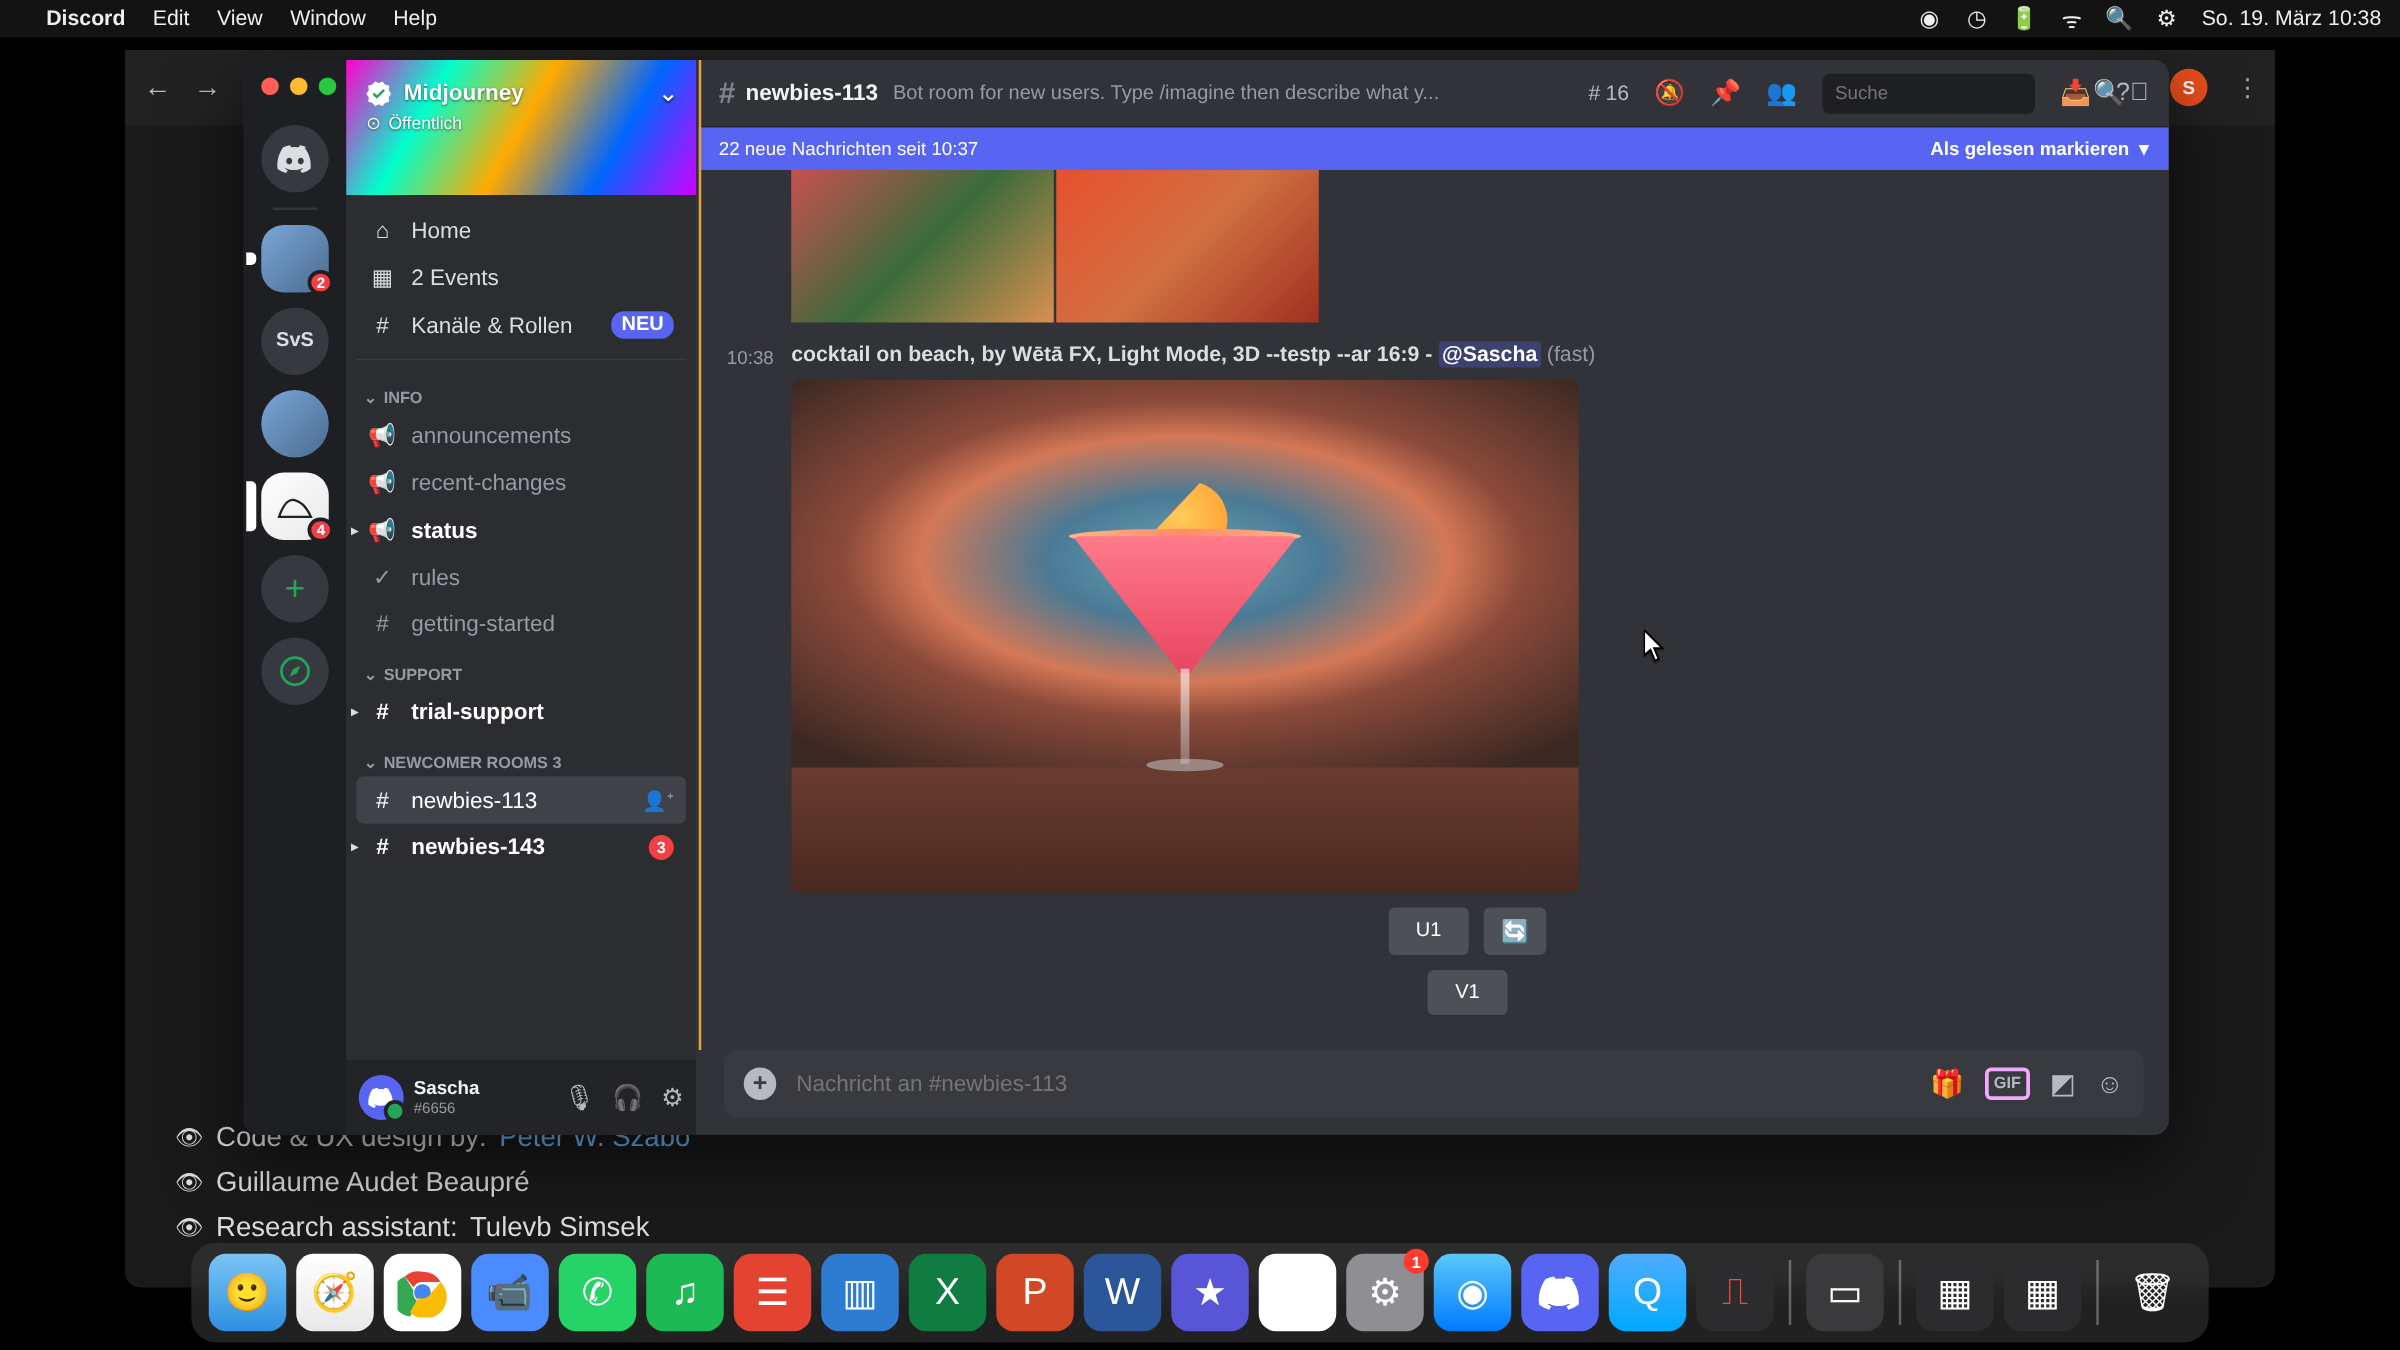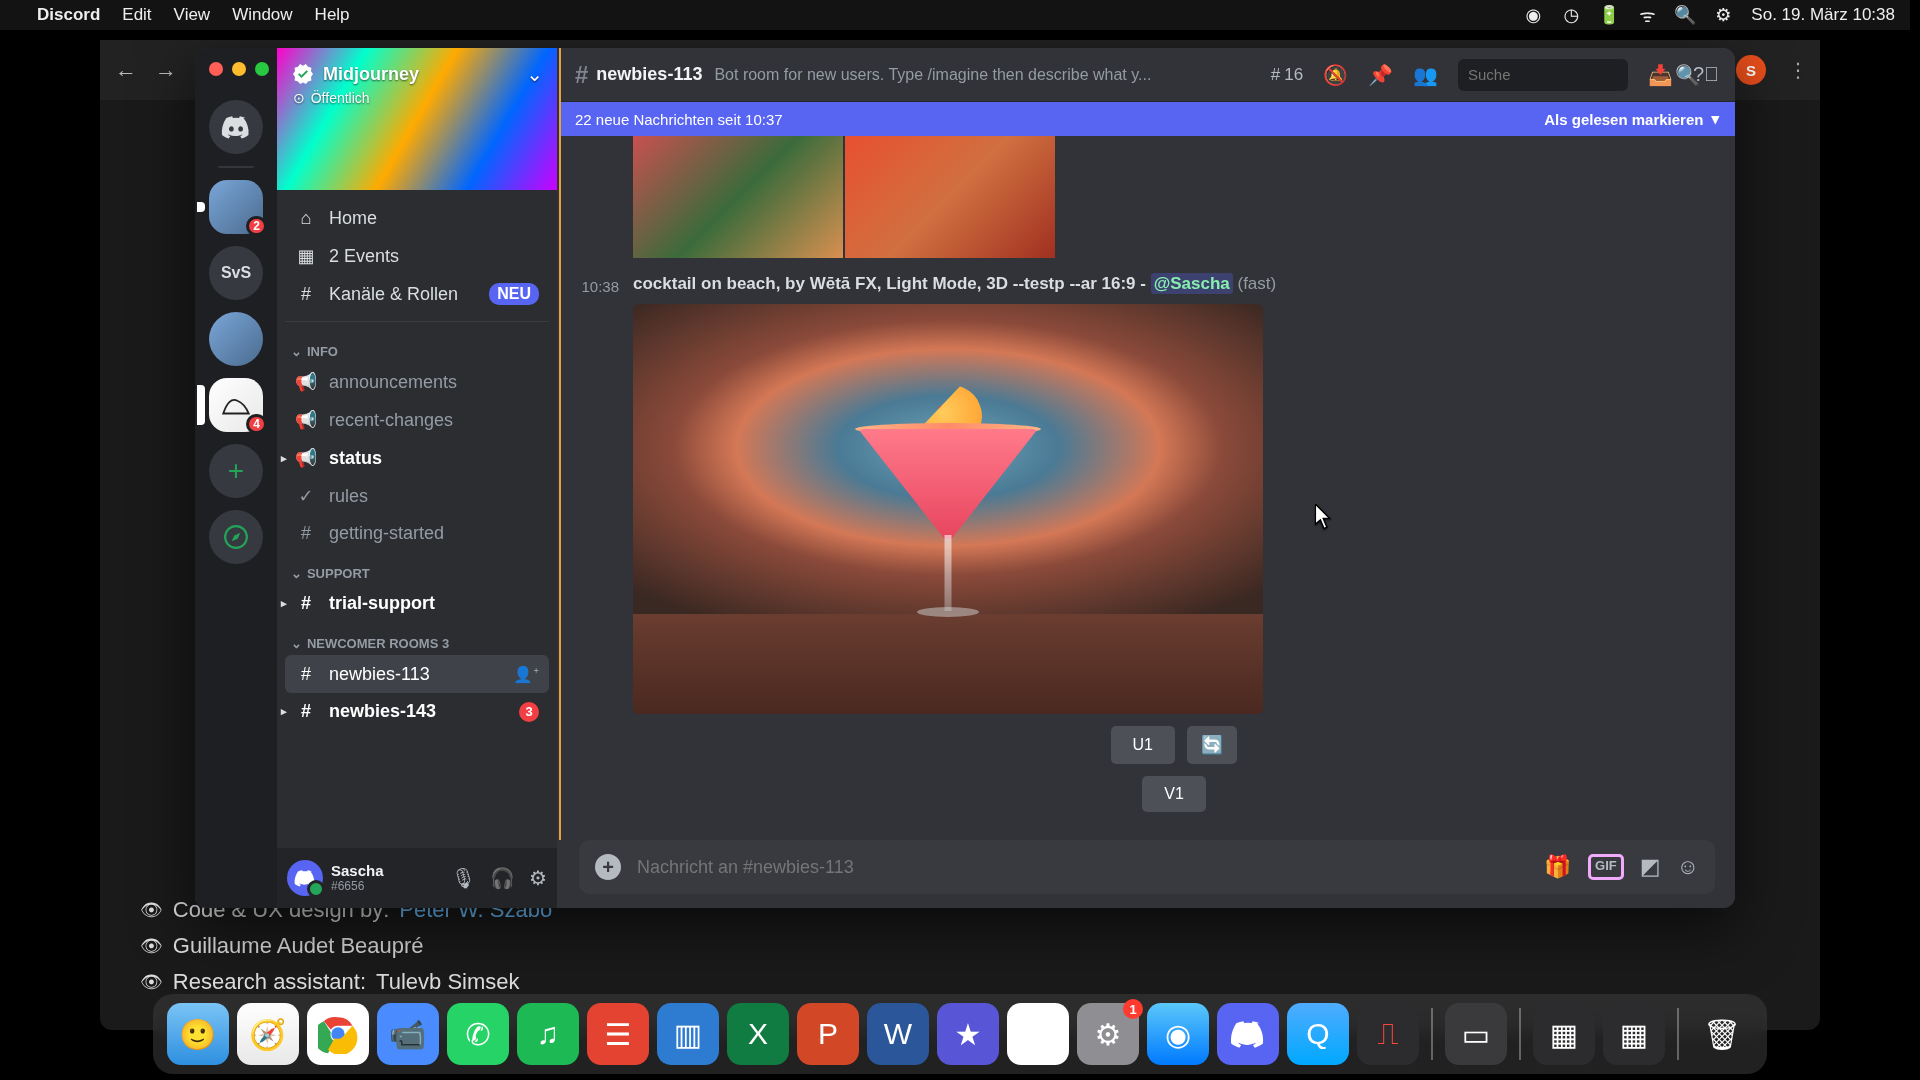--- a/index.html
+++ b/index.html
@@ -1,19 +1,19 @@
 <!DOCTYPE html>
 <html><head>
 <meta charset="utf-8">
 <style>
   * { box-sizing: border-box; margin: 0; padding: 0; font-family: -apple-system, "Helvetica Neue", Arial, sans-serif; }
   body { background:#000; width:1920px; height:1080px; overflow:hidden; position:relative; }
 
   
-  .menubar { position:absolute; top:0; left:0; right:10px; height:30px; background:rgba(20,20,20,.95); display:flex; align-items:center; color:#eee; font-size:17px; padding:0 15px; justify-content:space-between; z-index:100; }
+  .menubar { position:absolute; top:0; left:0; right:0; height:30px; background:rgba(20,20,20,.95); display:flex; align-items:center; color:#eee; font-size:17px; padding:0 15px; justify-content:space-between; z-index:100; }
   .menubar-left { display:flex; gap:22px; align-items:center; }
   .menubar-left .bold{font-weight:600;}
   .menubar-right { display:flex; gap:18px; align-items:center; font-size:17px;}
   .apple{font-size:20px;}
   .micon{width:20px;height:20px;display:inline-flex;align-items:center;justify-content:center;font-size:18px;}
 
   
   .bg-browser { position:absolute; top:40px; left:100px; right:100px; bottom:50px; background:#1a1a1a; border-radius:12px; }
   .bg-toolbar { height:60px; background:#222; display:flex; align-items:center; padding:0 12px; gap:12px;}
   .bg-back,.bg-fwd{width:28px;height:28px;border-radius:6px;color:#bbb;display:flex;align-items:center;justify-content:center;font-size:22px;}
@@ -38,21 +38,21 @@
   .guild .pill.small{height:10px;}
   .gbadge{position:absolute;bottom:-2px;right:-4px;min-width:20px;height:20px;border-radius:10px;background:#f23f43;color:#fff;font-size:12px;font-weight:700;display:flex;align-items:center;justify-content:center;padding:0 4px;border:3px solid #1e1f22;}
   .guild-sep{width:36px;height:2px;background:#35363c;border-radius:2px;}
   .guild.add{background:#36393f;color:#23a559;font-size:28px;}
   .guild.explore{background:#36393f;color:#23a559;}
   .guild.svs{background:#36393f;font-size:16px;font-weight:600;}
   .guild.img1{background:linear-gradient(135deg,#7aa6d8,#4b6b8f);border-radius:18px;}
   .guild.img2{background:linear-gradient(135deg,#fff,#e8e8e8);border-radius:18px;} 
 
   .channels{width:280px;background:#2b2d31;display:flex;flex-direction:column;flex-shrink:0;}
-  .server-header{height:142px;background:linear-gradient(120deg,#ff00cc,#00ffcc,#ffaa00,#0066ff,#cc00ff);position:relative;color:#fff;text-decoration:underline;}
+  .server-header{height:108px;background:linear-gradient(120deg,#ff00cc,#00ffcc,#ffaa00,#0066ff,#cc00ff);position:relative;color:#fff;text-decoration:underline;}
   .server-header-row{position:absolute;top:14px;left:16px;right:14px;display:flex;align-items:center;gap:10px;}
   .verified{width:20px;height:20px;}
   .server-name{font-weight:700;font-size:18px;text-shadow:0 1px 2px rgba(0,0,0,.6);}
   .server-chev{margin-left:auto;font-size:20px;text-shadow:0 1px 2px rgba(0,0,0,.6);}
   .server-pub{position:absolute;top:42px;left:16px;display:flex;align-items:center;gap:6px;font-size:14px;text-shadow:0 1px 2px rgba(0,0,0,.6);}
   .channels-scroll{flex:1;overflow:auto;padding:10px 8px 0;}
   .ch-row{display:flex;align-items:center;gap:12px;padding:8px 10px;border-radius:6px;color:#949ba4;font-size:18px;position:relative;}
   .ch-row.nav{color:#dbdee1;}
   .ch-row.active{background:#404249;color:#fff;}
   .ch-row .ico{width:22px;text-align:center;font-size:18px;}
@@ -86,21 +86,21 @@
 
   .messages{flex:1;overflow:auto;padding:0 20px 14px;}
   .top-imgs{display:flex;gap:2px;margin-left:54px;margin-bottom:8px;}
   .top-imgs div{width:210px;height:122px;}
   .img-a{background:linear-gradient(135deg,#c85050,#3b6b3b,#d89050);} 
   .img-b{background:linear-gradient(135deg,#e85030,#d07040,#a03020);} 
   .msg{display:flex;gap:14px;padding-top:8px;}
   .ts{color:#949ba4;font-size:15px;width:40px;text-align:right;padding-top:4px;}
   .msg-body{flex:1;}
   .prompt{color:#dbdee1;font-size:17px;font-weight:600;}
-  .prompt .mention{background:rgba(88,101,242,.3);color:#86efac;padding:1px 3px;border-radius:3px;}
+  .prompt .mention{background:rgba(88,101,242,.3);color:#ffffff;padding:1px 3px;border-radius:3px;}
   .prompt .fast{color:#949ba4;font-weight:400;}
   .gen-img{margin-top:10px;width:630px;height:410px;border-radius:6px;background:radial-gradient(ellipse 70% 50% at 50% 35%,#6fa5b8 0%,#4a7a95 25%,#d47856 48%,#8b4a3a 62%,#3a2822 100%);position:relative;overflow:hidden;}
   .glass{position:absolute;left:50%;top:48%;transform:translate(-50%,-50%);width:200px;height:260px;}
   .bowl{position:absolute;top:58px;left:50%;transform:translateX(-50%);width:180px;height:110px;background:linear-gradient(180deg,#ff7a8a,#e8455f);clip-path:polygon(0 0,100% 0,52% 100%,48% 100%);border-radius:6px 6px 0 0;}
   .rim{position:absolute;top:52px;left:50%;transform:translateX(-50%);width:186px;height:12px;border-radius:50%;background:linear-gradient(90deg,#ffb585,#ff8a6a,#ffb585);} 
   .stem{position:absolute;top:164px;left:50%;transform:translateX(-50%);width:7px;height:76px;background:linear-gradient(180deg,rgba(255,255,255,.6),rgba(200,200,200,.4));}
   .foot{position:absolute;top:236px;left:50%;transform:translateX(-50%);width:62px;height:10px;border-radius:50%;background:rgba(210,210,210,.5);}
   .orange{position:absolute;top:14px;left:72px;width:62px;height:62px;border-radius:50%;background:radial-gradient(circle at 40% 40%,#ffcb5a,#ff9a2a);clip-path:polygon(0 50%,100% 0,100% 100%);transform:rotate(-20deg);} 
   .straw{position:absolute;top:35px;left:86px;width:5px;height:58px;background:#e84545;transform:rotate(10deg);} 
   .sand{position:absolute;left:0;right:0;bottom:0;height:100px;background:linear-gradient(180deg,#6a3d30,#4a2820);}

